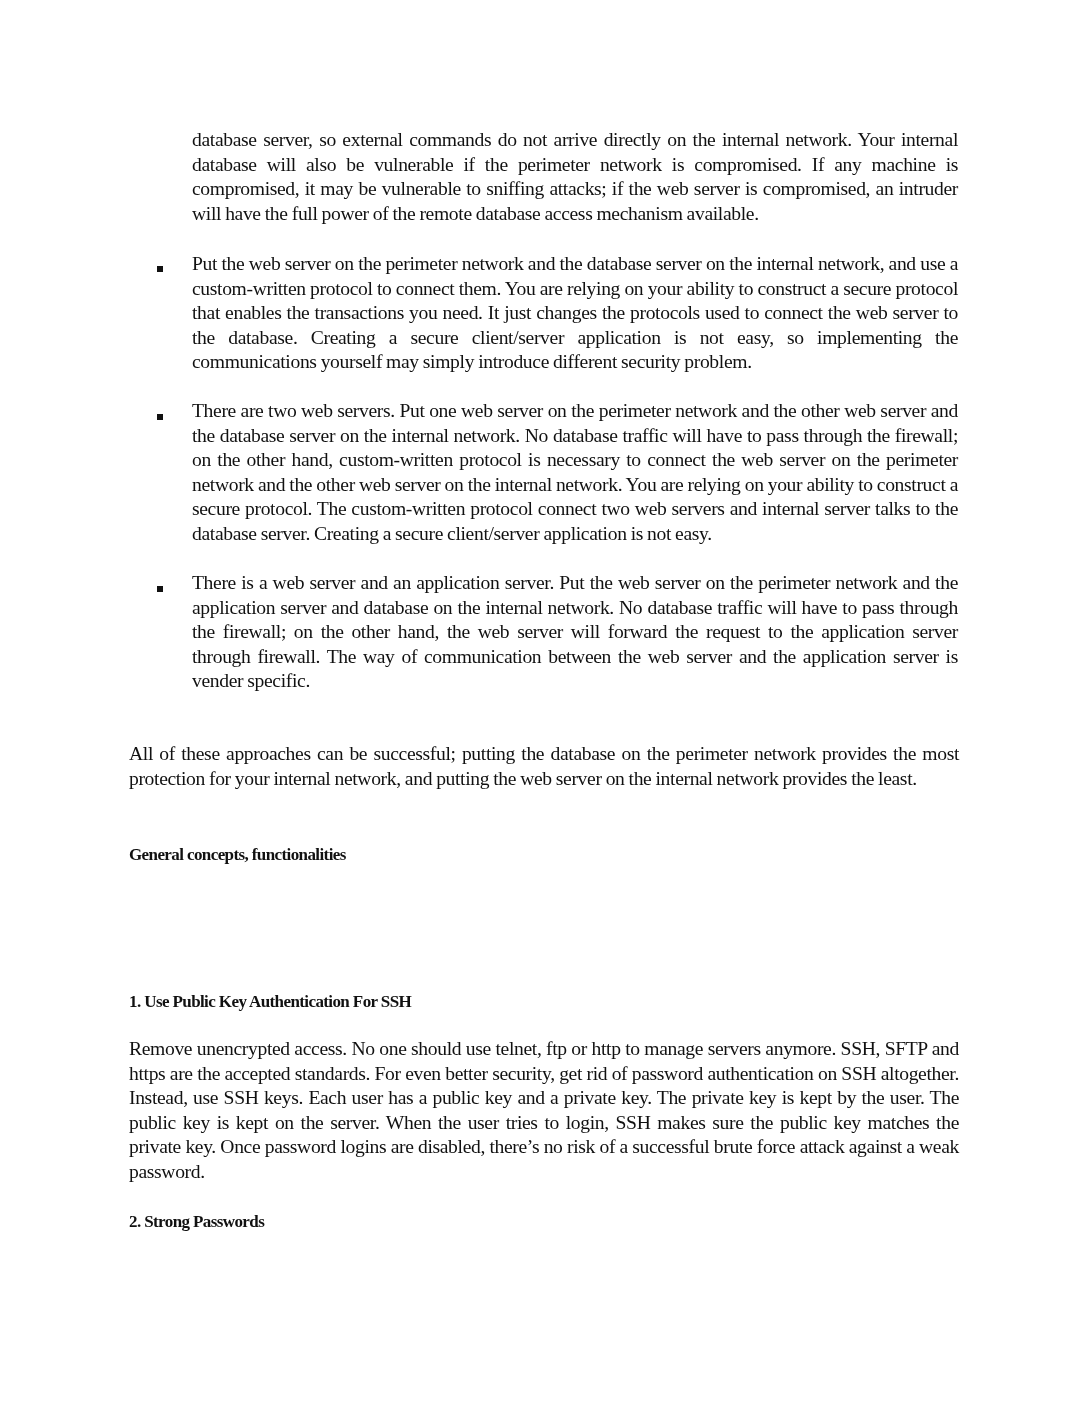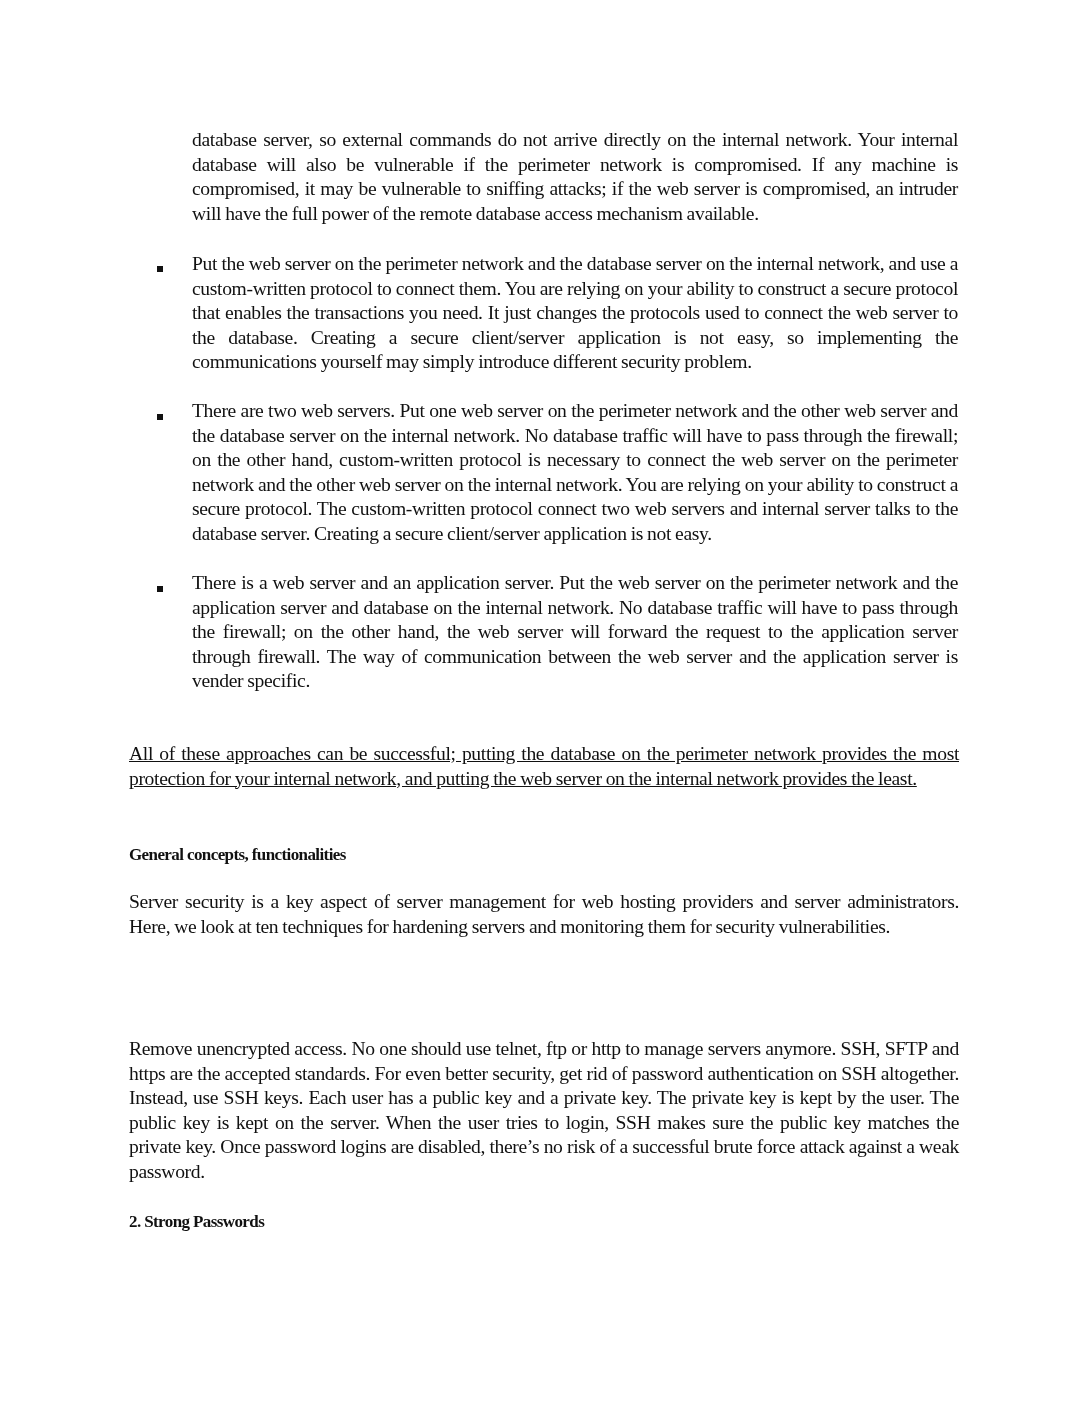--- a/index.html
+++ b/index.html
@@ -38,24 +38,24 @@
 
   <div class="bullet" style="top:266px;"></div>
   <p class="p indent" style="top:252px;">Put the web server on the perimeter network and the database server on the internal network, and use a custom-written protocol to connect them. You are relying on your ability to construct a secure protocol that enables the transactions you need. It just changes the protocols used to connect the web server to the database. Creating a secure client/server application is not easy, so implementing the communications yourself may simply introduce different security problem.</p>
 
   <div class="bullet" style="top:414px;"></div>
   <p class="p indent" style="top:399px;">There are two web servers. Put one web server on the perimeter network and the other web server and the database server on the internal network. No database traffic will have to pass through the firewall; on the other hand, custom-written protocol is necessary to connect the web server on the perimeter network and the other web server on the internal network. You are relying on your ability to construct a secure protocol. The custom-written protocol connect two web servers and internal server talks to the database server. Creating a secure client/server application is not easy.</p>
 
   <div class="bullet" style="top:586px;"></div>
   <p class="p indent" style="top:571px;">There is a web server and an application server. Put the web server on the perimeter network and the application server and database on the internal network. No database traffic will have to pass through the firewall; on the other hand, the web server will forward the request to the application server through firewall. The way of communication between the web server and the application server is vender specific.</p>
 
-  <p class="p full" style="top:742px;text-decoration:underline;">All of these approaches can be successful; putting the database on the perimeter network provides the most protection for your internal network, and putting the web server on the internal network provides the least.</p>
+  <p class="p full" style="top:742px;">All of these approaches can be successful; putting the database on the perimeter network provides the most protection for your internal network, and putting the web server on the internal network provides the least.</p>
 
   <h2 class="heading" style="top:843px;">General concepts, functionalities</h2>
 
-  <p class="p full" style="top:890px;">Server security is a key aspect of server management for web hosting providers and server administrators. Here, we look at ten techniques for hardening servers and monitoring them for security vulnerabilities.</p>
 
+  <h3 class="heading" style="top:990px;">1. Use Public Key Authentication For SSH</h3>
 
   <p class="p full" style="top:1037px;">Remove unencrypted access. No one should use telnet, ftp or http to manage servers anymore. SSH, SFTP and https are the accepted standards. For even better security, get rid of password authentication on SSH altogether. Instead, use SSH keys. Each user has a public key and a private key. The private key is kept by the user. The public key is kept on the server. When the user tries to login, SSH makes sure the public key matches the private key. Once password logins are disabled, there’s no risk of a successful brute force attack against a weak password.</p>
 
   <h3 class="heading" style="top:1210px;text-align:center;">2. Strong Passwords</h3>
 
 </div>
 
 </body></html>

